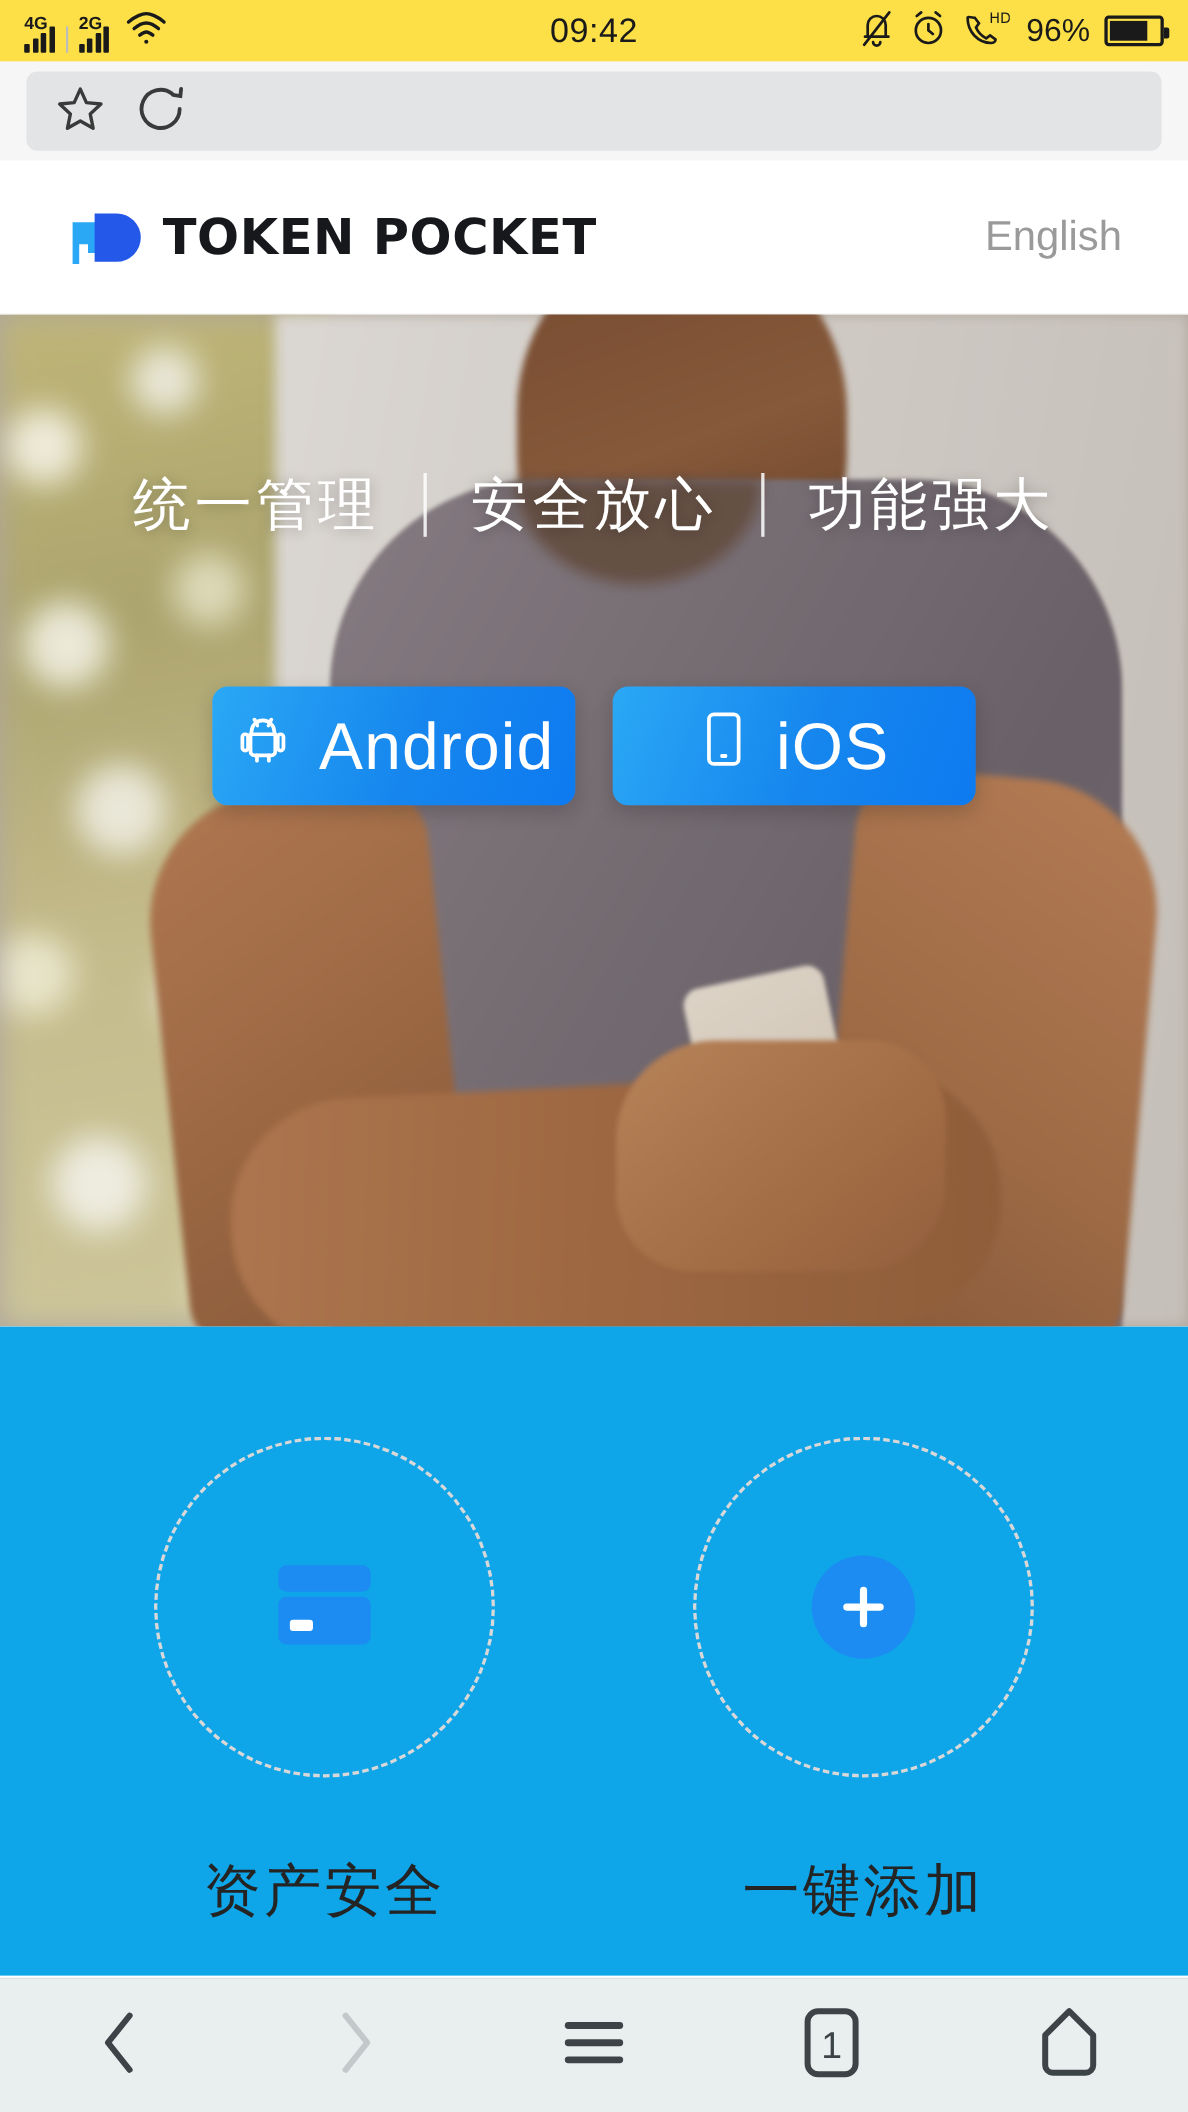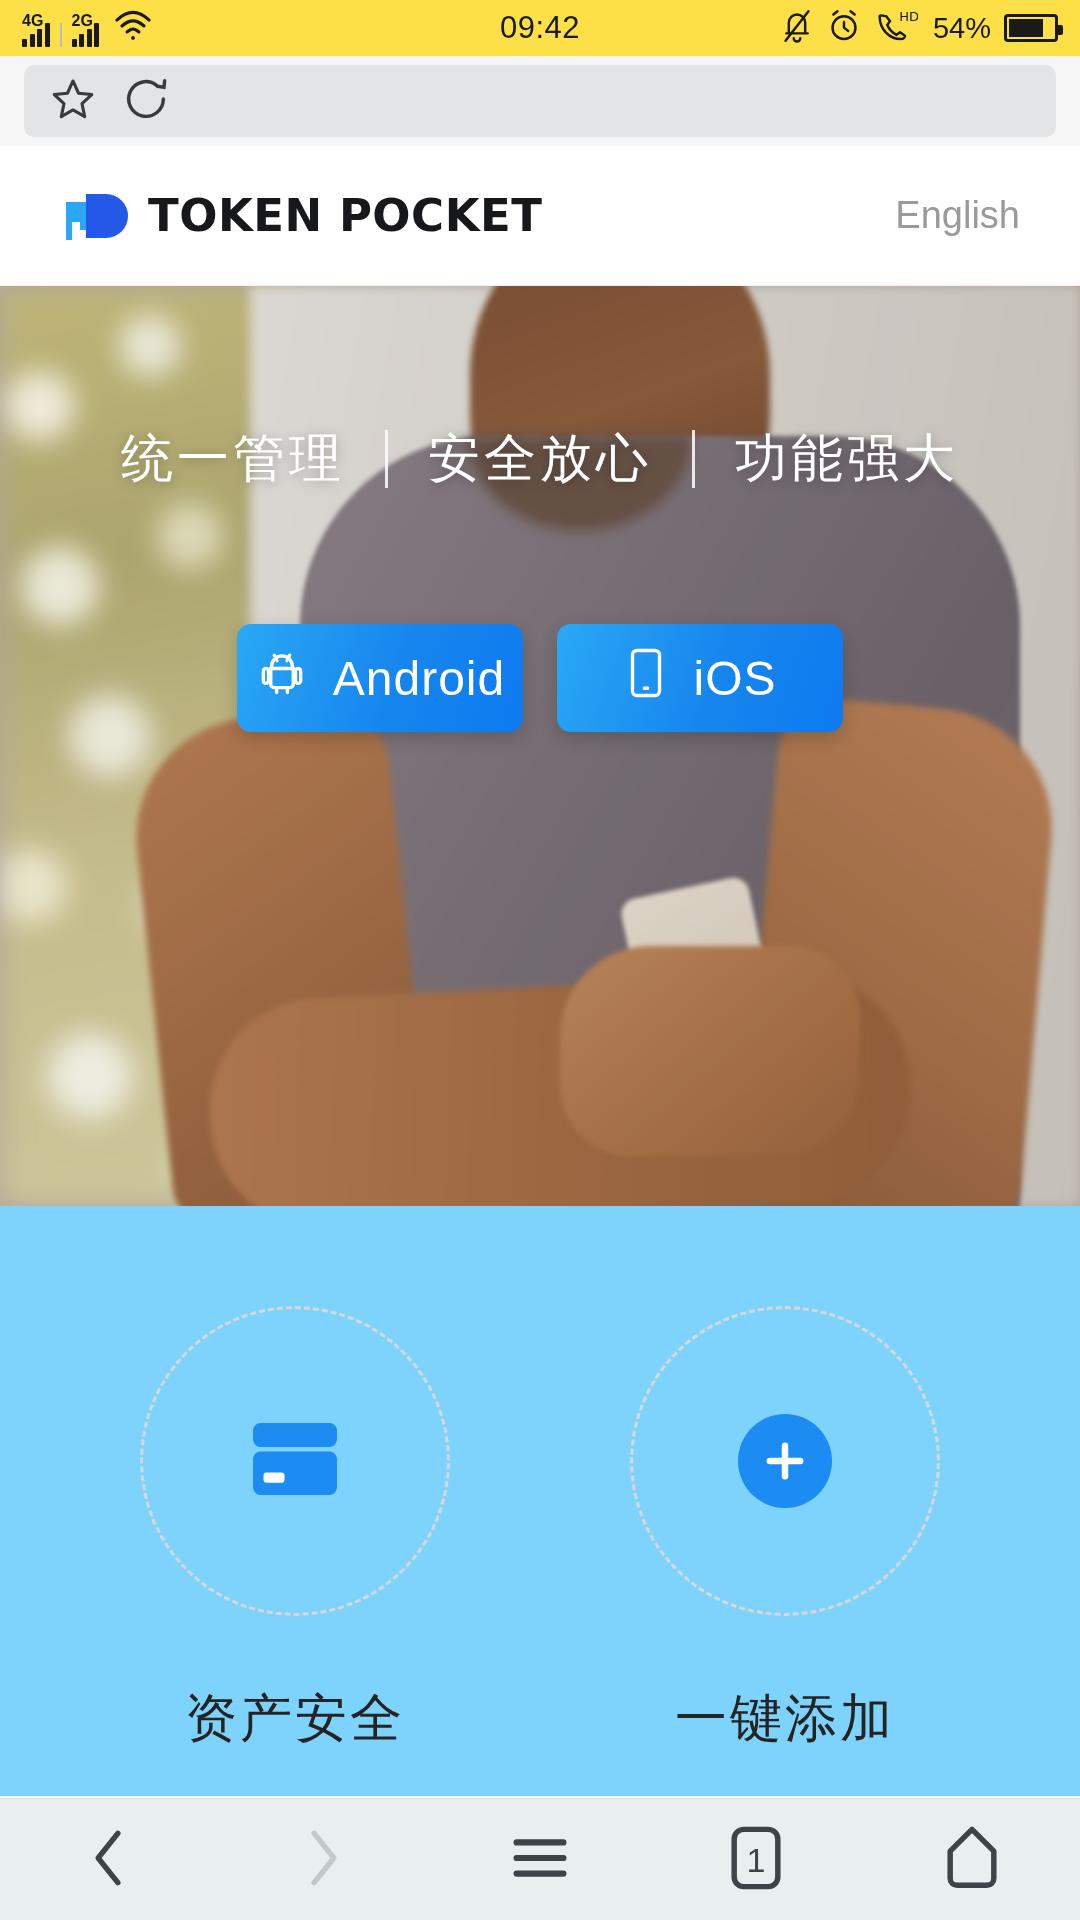--- a/index.html
+++ b/index.html
@@ -160,31 +160,31 @@
   .hero-features {
     margin-top:56px; display:flex; align-items:center; gap:40px;
     color:#ffffff; font-size:52px; letter-spacing:4px;
     text-shadow:0 2px 12px rgba(0,0,0,0.28);
     font-family:"DejaVu Sans","Liberation Sans",sans-serif;
   }
   .feat-div { width:3px; height:58px; background:rgba(255,255,255,0.85); }
 
   .hero-buttons { margin-top:130px; display:flex; gap:34px; }
   .dl-btn {
-    width:286px; height:108px; border-radius:14px;
+    width:330px; height:108px; border-radius:14px;
     background:linear-gradient(110deg,#2aa8f5 0%,#1686ee 55%,#0d7af0 100%);
     display:flex; align-items:center; justify-content:center; gap:24px;
-    color:#ffffff; font-size:48px; letter-spacing:1px;
+    color:#ffffff; font-size:60px; letter-spacing:1px;
     box-shadow:0 6px 18px rgba(0,0,0,0.18);
   }
 
   
   .features {
     position:absolute; top:1206px; left:0; width:1080px; height:590px;
-    background:#7dd3fc; display:flex; justify-content:center; gap:110px;
+    background:#0ea5e9; display:flex; justify-content:center; gap:110px;
     padding-top:100px;
   }
   .fcard { width:380px; display:flex; flex-direction:column; align-items:center; }
   .fcircle {
     width:310px; height:310px; border-radius:50%;
     border:3px dashed #d8d8d8;
     display:flex; align-items:center; justify-content:center;
   }
   .flabel {
     margin-top:68px; font-size:52px; color:#242424; letter-spacing:3px;
@@ -264,21 +264,21 @@
           <path d="M3.5 4 L6 2"></path>
             <path d="M16.5 4 L14 2"></path>
         </svg>
       </span>
       <span>
         <svg width="44" height="36" viewBox="0 0 26 22" fill="none" stroke="#1a1a1a" stroke-width="1.5" stroke-linecap="round">
           <path d="M3 5 c0 8 6 14 13 14 1.5 0 2.5-1 2.5-2 l-3-2.2 -2.2 1.6 c-2.6-1.4-4.6-3.4-5.6-6 L9.3 8 7 5 C6 5 3 4 3 5 z"></path>
           <text x="15" y="8" font-size="8" font-family="DejaVu Sans" fill="#1a1a1a" stroke="none">HD</text>
         </svg>
       </span>
-      <span class="batt-pct">54%</span>
+      <span class="batt-pct">96%</span>
       <span class="batt">
           <b style="width: 77%;"></b>
         </span>
     </div>
   </div>
 
   <div class="browserbar">
     <div class="urlbox">
       <span>
         <svg width="46" height="46" viewBox="0 0 24 24" fill="none" stroke="#3a3a3a" stroke-width="1.6" stroke-linejoin="round">

